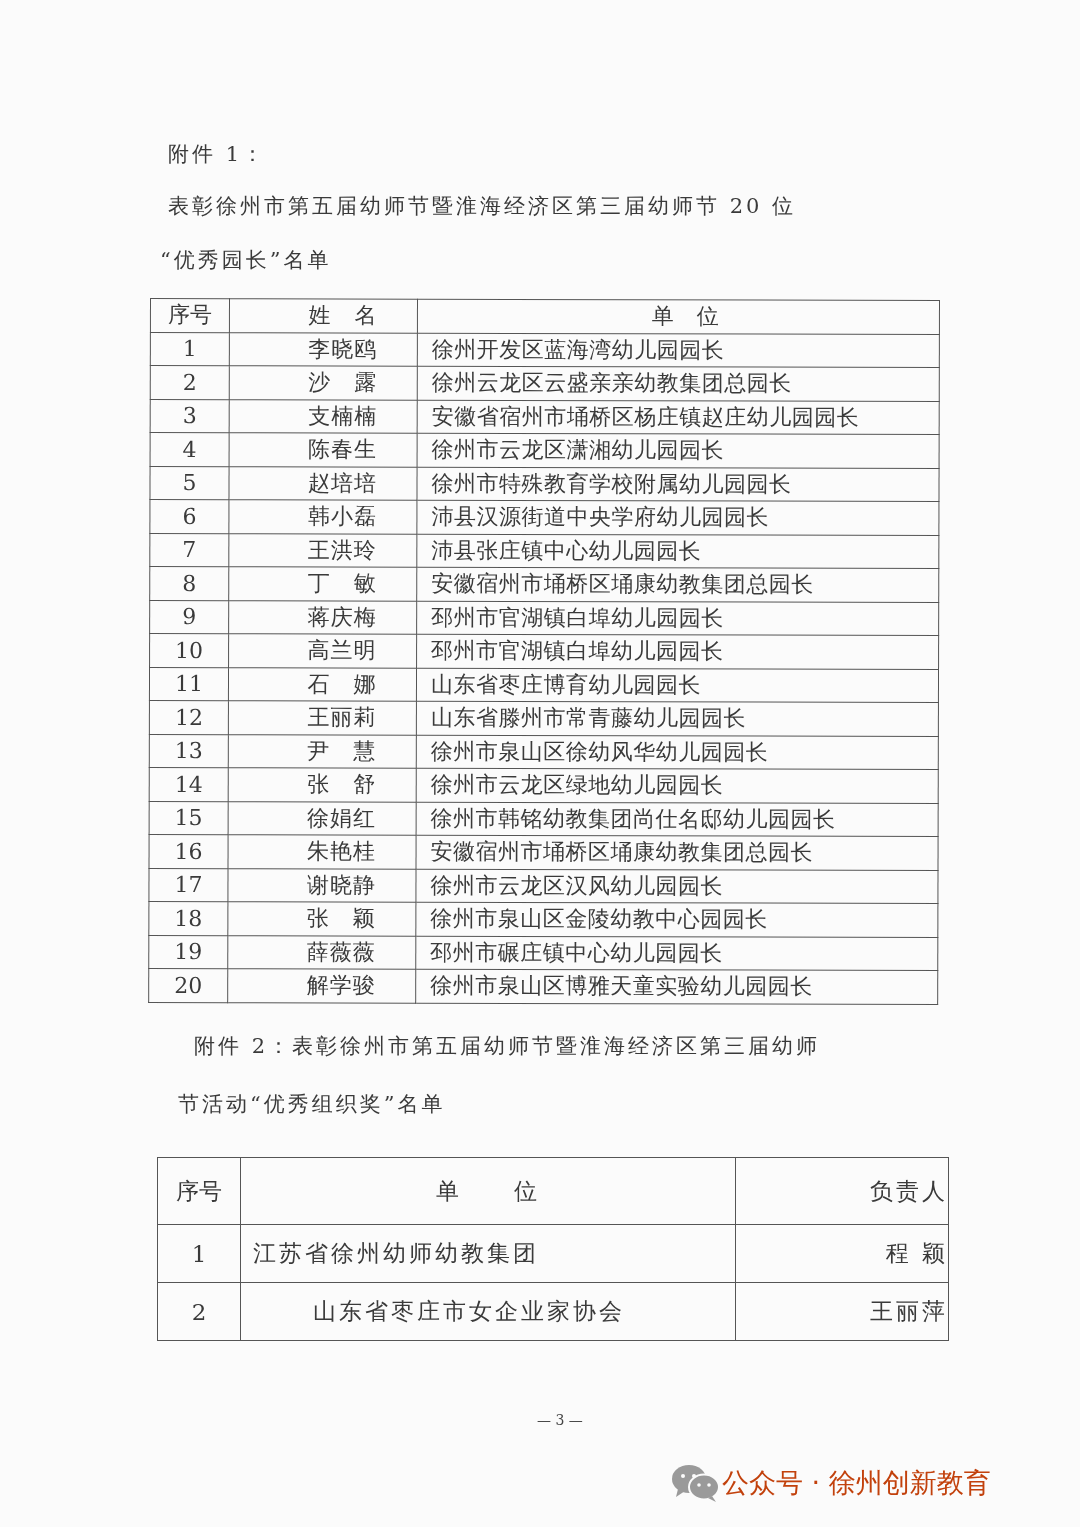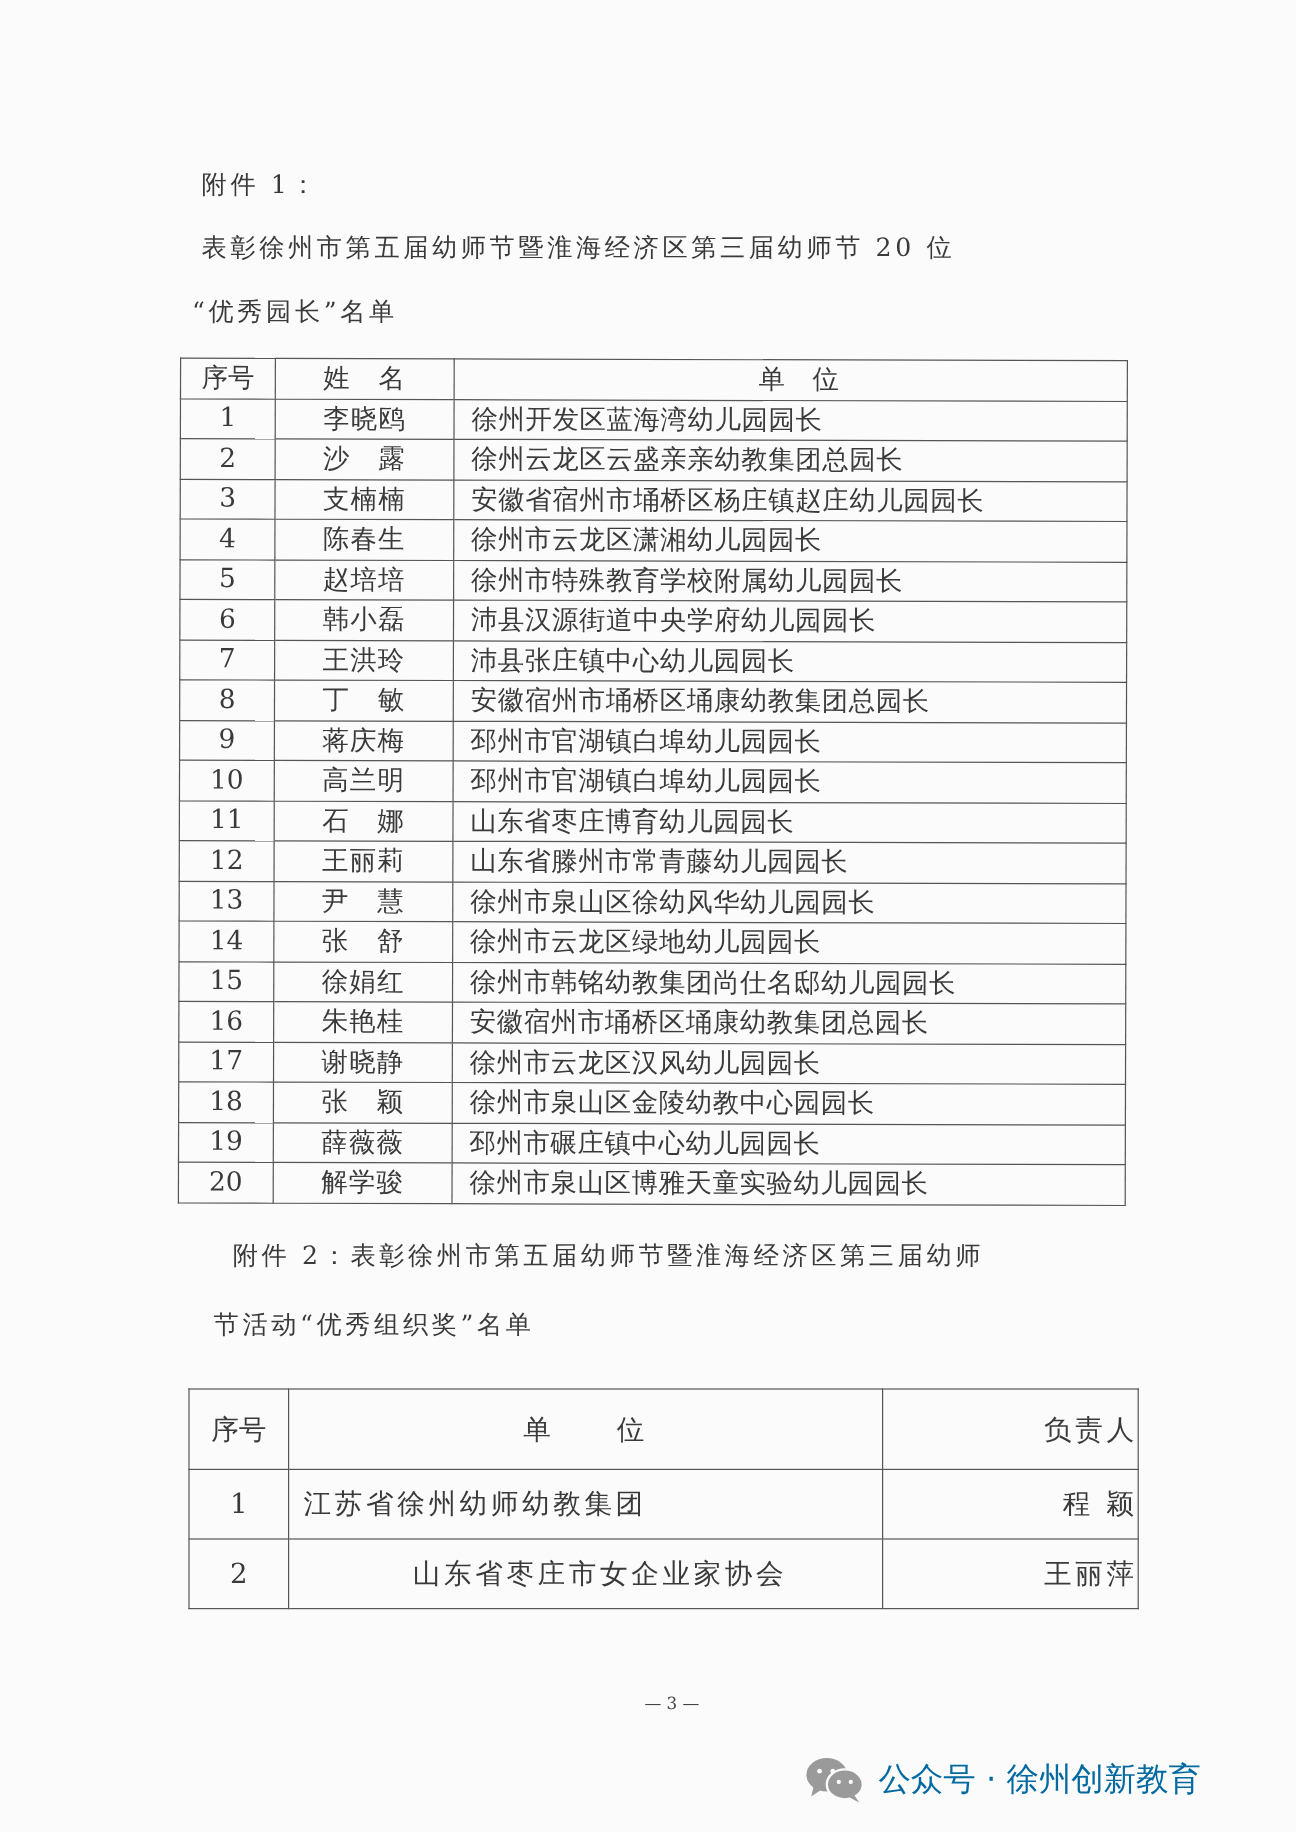--- a/index.html
+++ b/index.html
@@ -14,39 +14,39 @@
   table.t1 {
     position:absolute; left:150px; top:298px; width:790px;
     border-collapse:collapse; table-layout:fixed;
     transform: rotate(0.15deg); transform-origin: left top;
   }
   table.t1 td {
     border:1.5px solid #555; height:32.5px; padding:0; font-size:22px; color:#3a3a3a;
     white-space:nowrap; overflow:hidden;
   }
   table.t1 td.c-idx { width:78px; text-align:center; }
-  table.t1 td.c-name { width:148px; text-align:center; letter-spacing:1px; }
+  table.t1 td.c-name { width:148px; text-align:center; letter-spacing:1px;padding-left:39px; }
   table.t1 td.c-unit { padding-left:14px; letter-spacing:0.5px; }
   table.t1 tr.hdr td { text-align:center; }
   table.t2 {
     position:absolute; left:157px; top:1157px; width:792px;
     border-collapse:collapse; table-layout:fixed;
   }
   table.t2 td {
     border:1.5px solid #555; padding:0; font-size:23px; color:#3a3a3a; white-space:nowrap;
   }
   table.t2 tr.hdr td { height:66px; }
   table.t2 tr.row td { height:57px; }
   table.t2 td.c-idx { width:82px; text-align:center; }
   table.t2 td.c-unit { width:494px; letter-spacing:3px; }
   table.t2 td.c-person { text-align:right; letter-spacing:3px; }
   .pagenum { position:absolute; left:537px; top:1412px; font-size:14px; color:#444; }
   .watermark {
-    position:absolute; left:670px; top:1463px; display:flex; align-items:center; gap:10px;
-    font-family:"DejaVu Sans", "Liberation Sans", sans-serif; font-size:27px; color:#0369a1;
+    position:absolute; left:670px; top:1463px; display:flex; align-items:center; 
+    font-family:"DejaVu Sans", "Liberation Sans", sans-serif; font-size:27px; color:#c2410c;
   }
   .wechat-icon { width:52px; height:40px; position:relative; }
 </style>
 </head>
 <body>
 
 <div class="heading" style="top:140px;">附件 1：</div>
 <div class="heading" style="top:192px;">表彰徐州市第五届幼师节暨淮海经济区第三届幼师节 20 位</div>
 <div class="heading" style="top:246px; left:160px;text-align:center;">“优秀园长”名单</div>
 
@@ -170,21 +170,21 @@
       <td class="c-unit" style="text-align:center;">单　　位</td>
       <td class="c-person">负责人</td>
     </tr>
   <tr class="row">
         <td class="c-idx">1</td>
         <td class="c-unit" style="padding-left: 12px;">江苏省徐州幼师幼教集团</td>
         <td class="c-person">程 颖</td>
       </tr>
       <tr class="row">
         <td class="c-idx">2</td>
-        <td class="c-unit" style="padding-left: 103px;">山东省枣庄市女企业家协会</td>
+        <td class="c-unit" style="padding-left: 72px;">山东省枣庄市女企业家协会</td>
         <td class="c-person">王丽萍</td>
       </tr>
     </tbody>
 </table>
 
 <div class="pagenum">— 3 —</div>
 
 <div class="watermark">
   <span class="wechat-icon">
     <svg width="52" height="40" viewBox="0 0 52 40">

